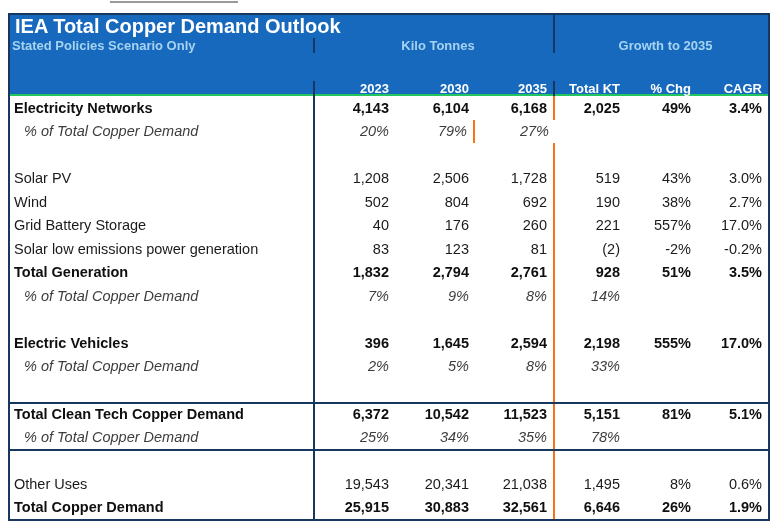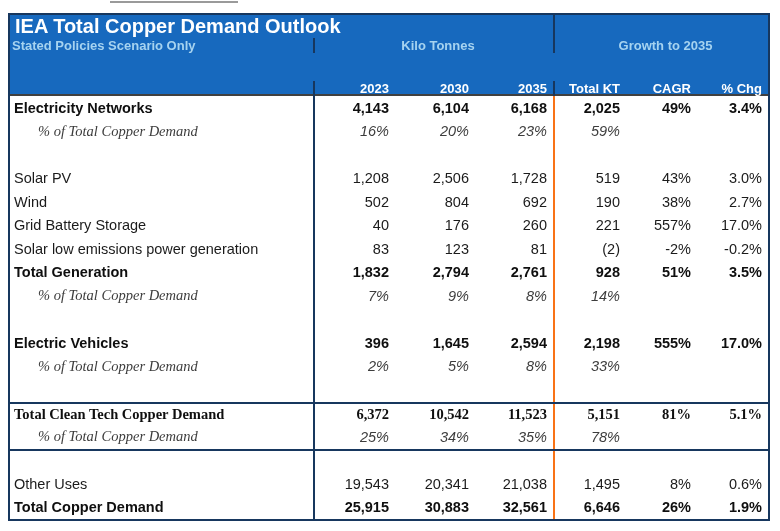--- a/index.html
+++ b/index.html
@@ -21,21 +21,21 @@
     width: 762px; height: 508px;
     border: 2px solid #17375E;
     box-sizing: border-box;
     display: flex; flex-direction: column;
     background: #ffffff;
   }
 
   
   .thead {
     background: #1769BE;
-    border-bottom: 2px solid #404040;
+    border-bottom: 2px solid #22c55e;
     box-sizing: border-box;
     height: 81px; flex: 0 0 81px;
     display: flex; flex-direction: column;
     color: #ffffff;
   }
   .hrowA { display: grid; grid-template-columns: 545px 213px; height: 32px; }
   .hrowB { display: grid; grid-template-columns: 305px 240px 213px; height: 23px; }
   .hrowC { display: grid; grid-template-columns: 305px 80px 80px 80px 71px 71px 71px; height: 24px; margin-top: 28px; }
 
   .hcell { display: flex; align-items: center; box-sizing: border-box; overflow: hidden; }
@@ -63,34 +63,34 @@
     flex: 1 1 auto;
     display: grid;
     grid-template-rows: repeat(18, 1fr);
   }
   .trow {
     display: grid;
     grid-template-columns: 305px 80px 80px 80px 71px 71px 71px;
     box-sizing: border-box;
     font-size: 14.5px; color: #1b1b1b;
   }
-  .trow.bT { border-top: 2px solid #17375E; font-family: Liberation Serif, serif; }
+  .trow.bT { border-top: 2px solid #17375E; }
   .cell {
     display: flex; align-items: center;
     box-sizing: border-box; overflow: hidden; white-space: nowrap;
   }
   .cell.label { justify-content: flex-start; padding-left: 4px; }
   .cell.num   { justify-content: flex-end; padding-right: 6px; }
   
   .cell.label { border-right: 2px solid #17375E; }
   .cell.num.c2 { border-right: 2px solid #f97316; }
 
   .trow.bold { font-weight: 700; color: #0f0f0f; }
   .trow.pct  { font-style: italic; color: #3d3d3d; }
-  .trow.pct .cell.label { padding-left: 28px; font-family: Liberation Serif, serif; }
+  .trow.pct .cell.label { padding-left: 14px; }
 </style>
 </head>
 <body>
 
 <div class="page">
 
   <div class="top-line"></div>
 
   <div class="table">
 
@@ -107,41 +107,40 @@
         </div>
         <div class="hcell bR group-label">Kilo Tonnes</div>
         <div class="hcell group-label">Growth to 2035</div>
       </div>
       <div class="hrowC">
         <div class="hcell bR"></div>
         <div class="hcell colhead">2023</div>
         <div class="hcell colhead">2030</div>
         <div class="hcell colhead bR">2035</div>
         <div class="hcell colhead">Total KT</div>
+        <div class="hcell colhead">% Chg</div>
         <div class="hcell colhead">CAGR</div>
-        <div class="hcell colhead">% Chg</div>
       </div>
     </div>
 
     <div class="tbody">
         <div class="trow bold">
           <div class="cell label">Electricity Networks</div>
           <div class="cell num c0">4,143</div>
           <div class="cell num c1">6,104</div>
           <div class="cell num c2">6,168</div>
           <div class="cell num c3">2,025</div>
           <div class="cell num c4">49%</div>
           <div class="cell num c5">3.4%</div>
         </div>
         <div class="trow pct">
           <div class="cell label">% of Total Copper Demand</div>
-          <div class="cell num c0">16%</div>
           <div class="cell num c1">20%</div>
-          <div class="cell num c2">23%</div>
-          <div class="cell num c3">59%</div>
+          <div class="cell num c2">79%</div>
+          <div class="cell num c3">27%</div>
           <div class="cell num c4"></div>
           <div class="cell num c5"></div>
         </div>
         <div class="trow blank">
           <div class="cell label"></div>
           <div class="cell num c0"></div>
           <div class="cell num c1"></div>
           <div class="cell num c2"></div>
           <div class="cell num c3"></div>
           <div class="cell num c4"></div>

